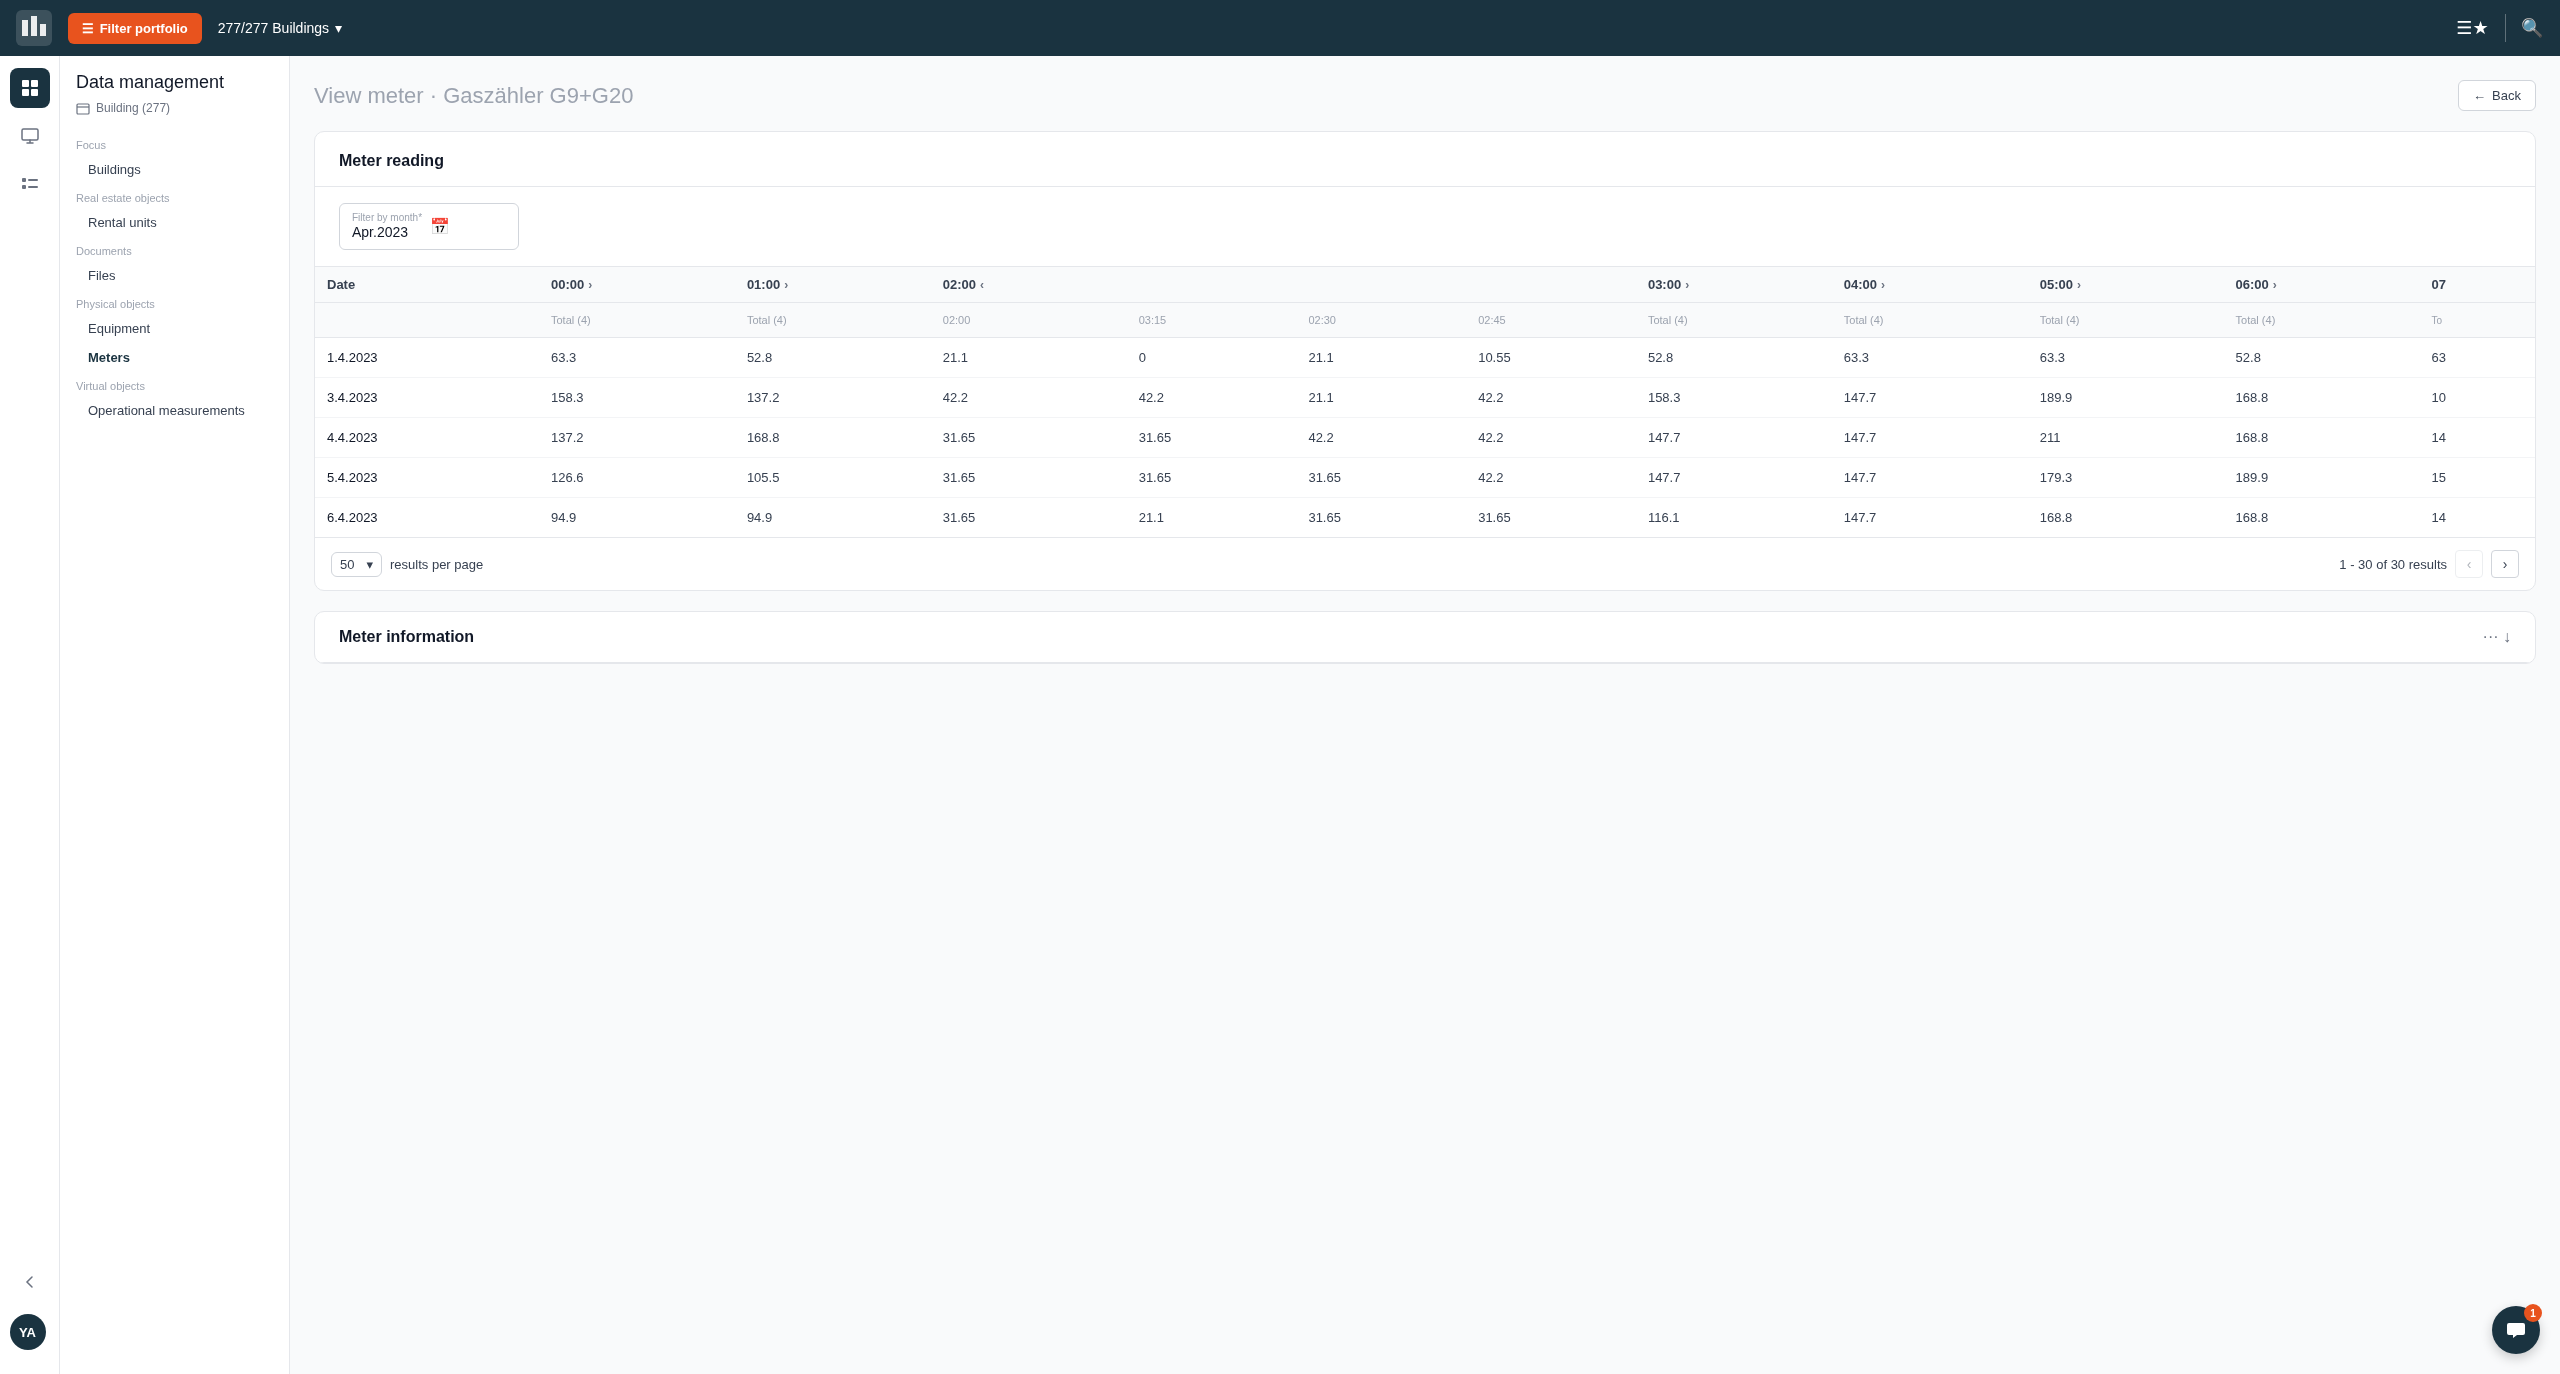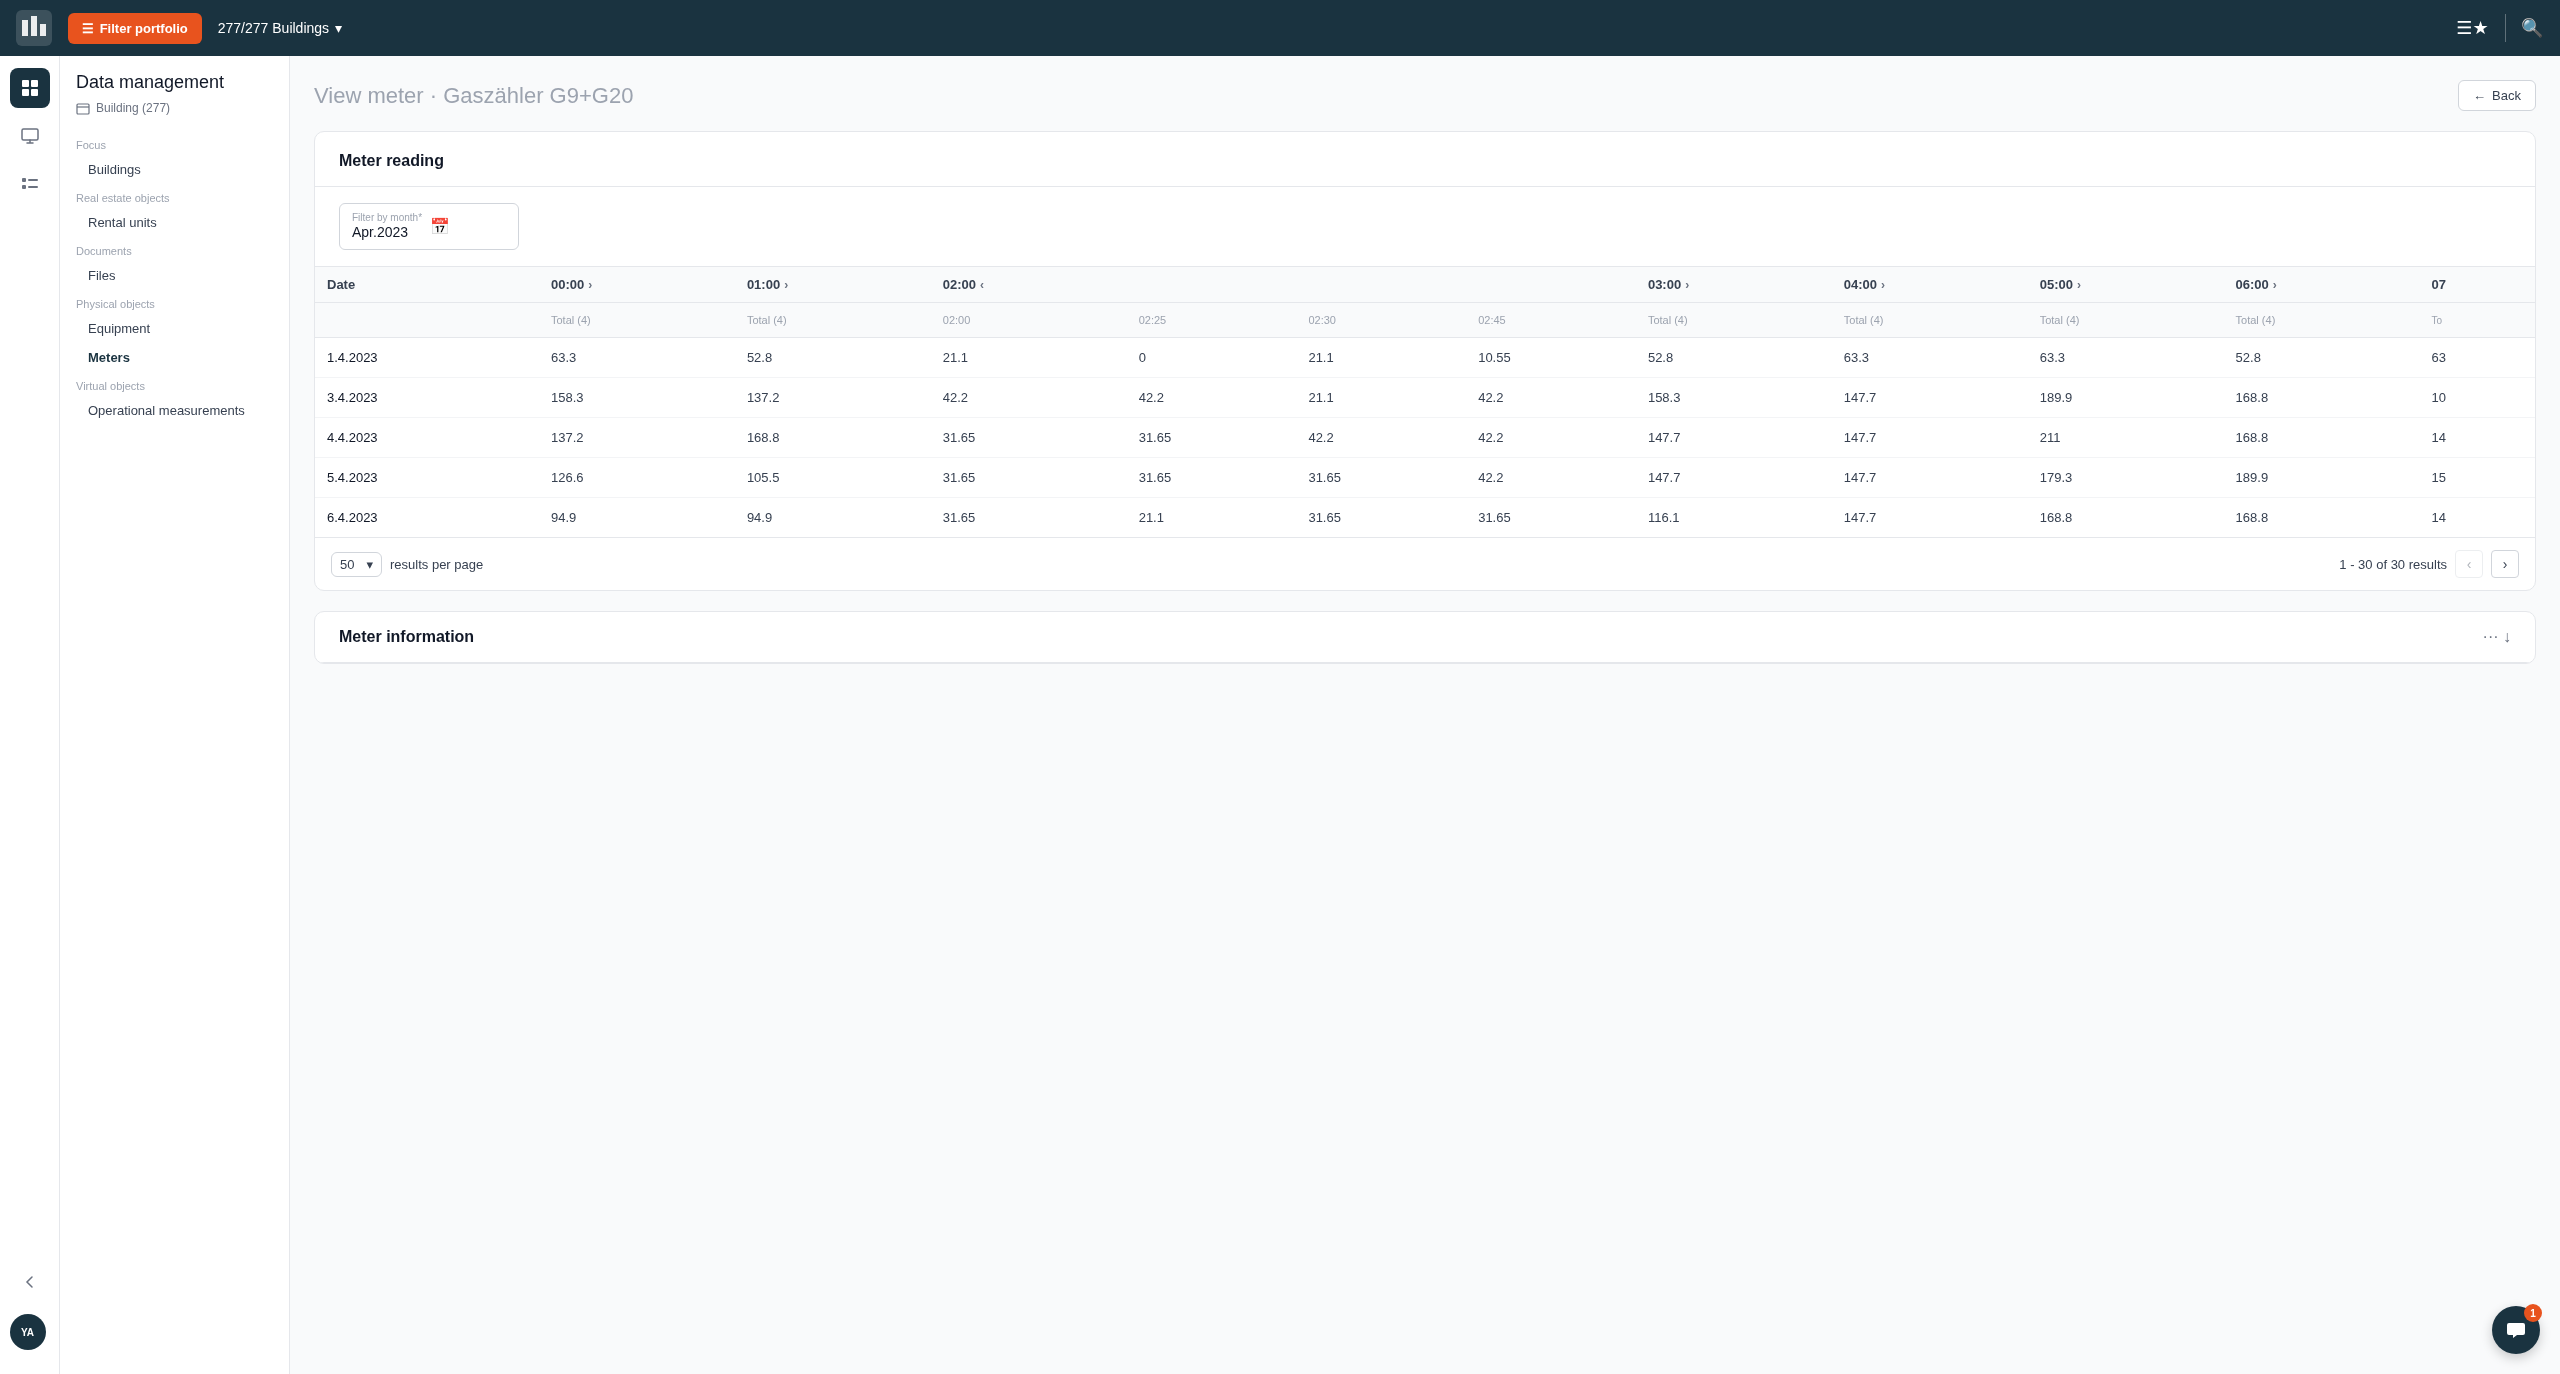--- a/index.html
+++ b/index.html
@@ -70,21 +70,21 @@
       font-size: 18px;
     }
     .icon-sidebar-item.active { background: #1a3340; color: white; }
     .icon-sidebar-bottom { margin-top: auto; }
     .avatar {
       width: 36px;
       height: 36px;
       background: #1a3340;
       border-radius: 50%;
       color: white;
-      font-size: 10px;
+      font-size: 13px;
       font-weight: 600;
       display: flex;
       align-items: center;
       justify-content: center;
     }
 
     
     .text-sidebar {
       width: 230px;
       background: white;
@@ -459,21 +459,21 @@
                 </th>
               <th>
                   <span class="col-header-main">07</span>
                 </th>
             </tr>
             <tr>
               <th></th>
               <th><span style="font-size:11px;color:#9ca3af;font-weight:400;">Total (4)</span></th>
               <th><span style="font-size:11px;color:#9ca3af;font-weight:400;">Total (4)</span></th>
               <th><span style="font-size:11px;color:#9ca3af;font-weight:400;">02:00</span></th>
-              <th><span style="font-size:11px;color:#9ca3af;font-weight:400;">02:25</span></th>
+              <th><span style="font-size:11px;color:#9ca3af;font-weight:400;">03:15</span></th>
               <th><span style="font-size:11px;color:#9ca3af;font-weight:400;">02:30</span></th>
               <th><span style="font-size:11px;color:#9ca3af;font-weight:400;">02:45</span></th>
               <th><span style="font-size:11px;color:#9ca3af;font-weight:400;">Total (4)</span></th>
               <th><span style="font-size:11px;color:#9ca3af;font-weight:400;">Total (4)</span></th>
               <th><span style="font-size:11px;color:#9ca3af;font-weight:400;">Total (4)</span></th>
               <th><span style="font-size:11px;color:#9ca3af;font-weight:400;">Total (4)</span></th>
               <th><span style="font-size:10px;color:#9ca3af;font-weight:400;">To</span></th>
             </tr>
           </thead>
           <tbody id="table-body">

